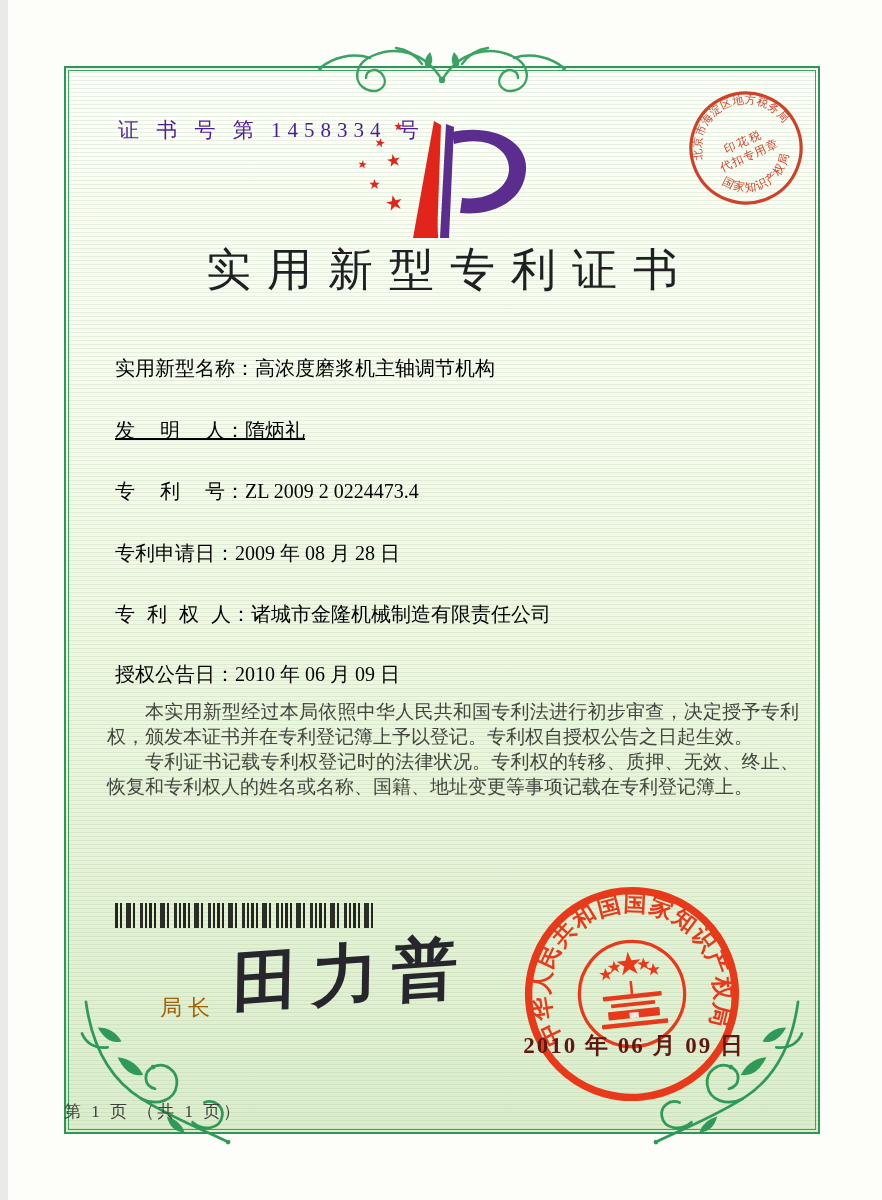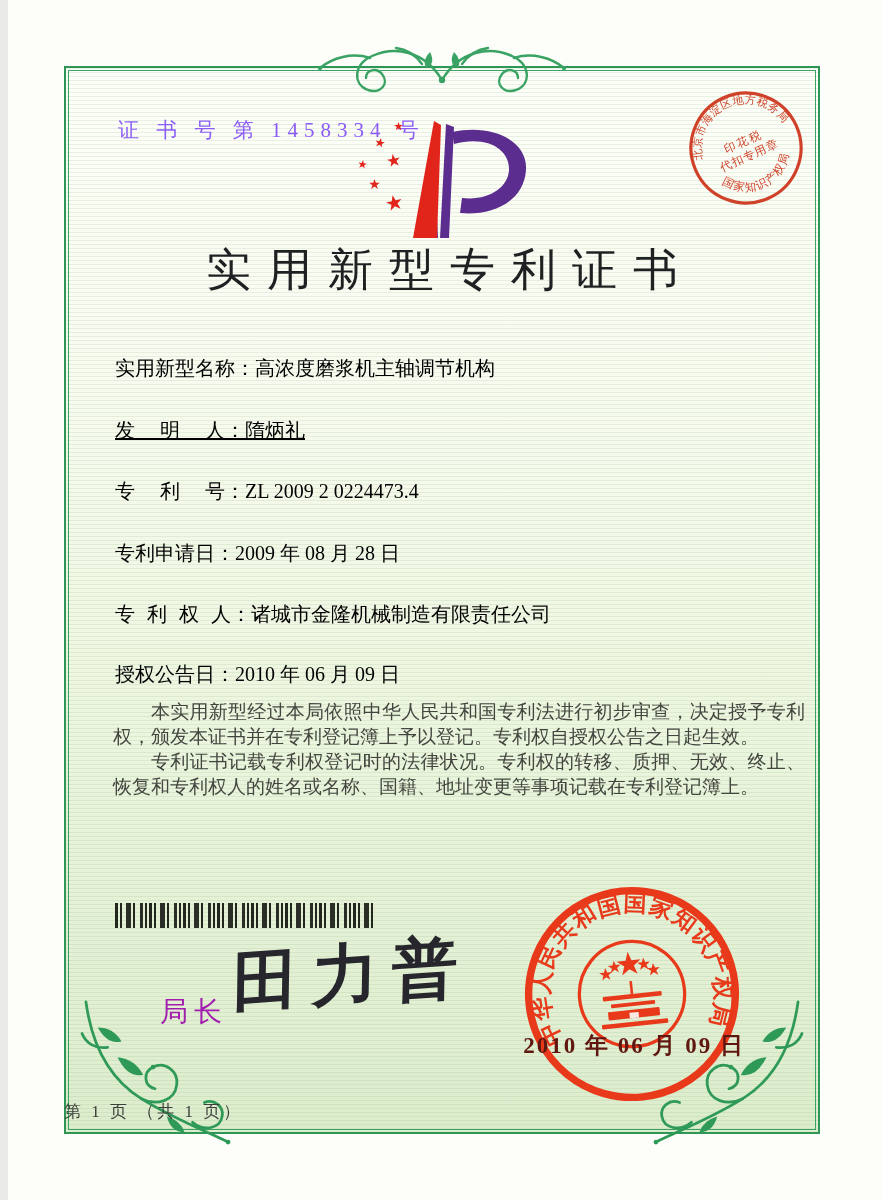--- a/index.html
+++ b/index.html
@@ -16,34 +16,34 @@
   }
   .inner-bg::after{
     content:"";position:absolute;inset:0;
     background:repeating-linear-gradient(180deg,rgba(122,178,112,0.16) 0 1px,transparent 1px 4px);
   }
   .frame{position:absolute;left:64px;top:66px;width:756px;height:1068px;
     border:2px solid #2e9757;box-sizing:border-box;}
   .frame-inner{position:absolute;inset:2px;border:1px solid #3aa263;}
   .ornament{position:absolute;pointer-events:none;}
   
-  .cert-no{position:absolute;left:118px;top:116px;font-size:21px;letter-spacing:6px;color:#8b5cf6;}
+  .cert-no{position:absolute;left:118px;top:116px;font-size:21px;letter-spacing:6px;color:#4c1d95;}
   .title{position:absolute;left:64px;top:240px;width:756px;text-align:center;
     font-size:45px;font-weight:normal;color:#1f2022;letter-spacing:16px;text-indent:16px;}
   .field-row{position:absolute;left:115px;font-size:20px;color:#000000;white-space:nowrap;}
   .field-row .flabel{font-weight:normal;}
-  .paras{position:absolute;left:113px;top:699px;width:692px;font-size:19px;line-height:25px;
+  .paras{position:absolute;left:107px;top:699px;width:692px;font-size:19px;line-height:25px;
     color:#42463f;text-align:justify;}
   .paras p{margin:0;text-indent:2em;}
   .barcode{position:absolute;left:115px;top:903px;width:262px;height:25px;
     background:repeating-linear-gradient(90deg,
       #22261f 0 3px,transparent 3px 5px,#22261f 5px 7px,transparent 7px 11px,
       #2a2e27 11px 16px,transparent 16px 18px,#22261f 18px 20px,transparent 20px 25px,
       #2a2e27 25px 28px,transparent 28px 30px,#22261f 30px 32px,transparent 32px 34px);}
-  .sig-role{position:absolute;left:160px;top:993px;font-size:28px;letter-spacing:6px;color:#a21caf;}
+  .sig-role{position:absolute;left:160px;top:993px;font-size:22px;letter-spacing:6px;color:#a16207;}
   .sig-name{position:absolute;left:232px;top:930px;font-size:66px;font-weight:bold;color:#26262c;
     letter-spacing:14px;transform:rotate(-4deg) skewX(-5deg);}
   .seal-wrap{position:absolute;left:512px;top:874px;width:240px;height:240px;transform:rotate(-6deg);}
   .seal-date{position:absolute;left:505px;top:1030px;width:258px;text-align:center;
     font-size:23px;font-weight:bold;color:#5f1710;letter-spacing:2px;}
   .tax-stamp{position:absolute;left:686px;top:88px;width:120px;height:120px;transform:rotate(-24deg);}
   .footer{position:absolute;left:64px;top:1100px;width:608px;text-align:left;
     font-size:17px;letter-spacing:3px;color:#3d3f3c;}
   svg text{font-family:"Liberation Serif","DejaVu Serif",serif;}
 </style>

